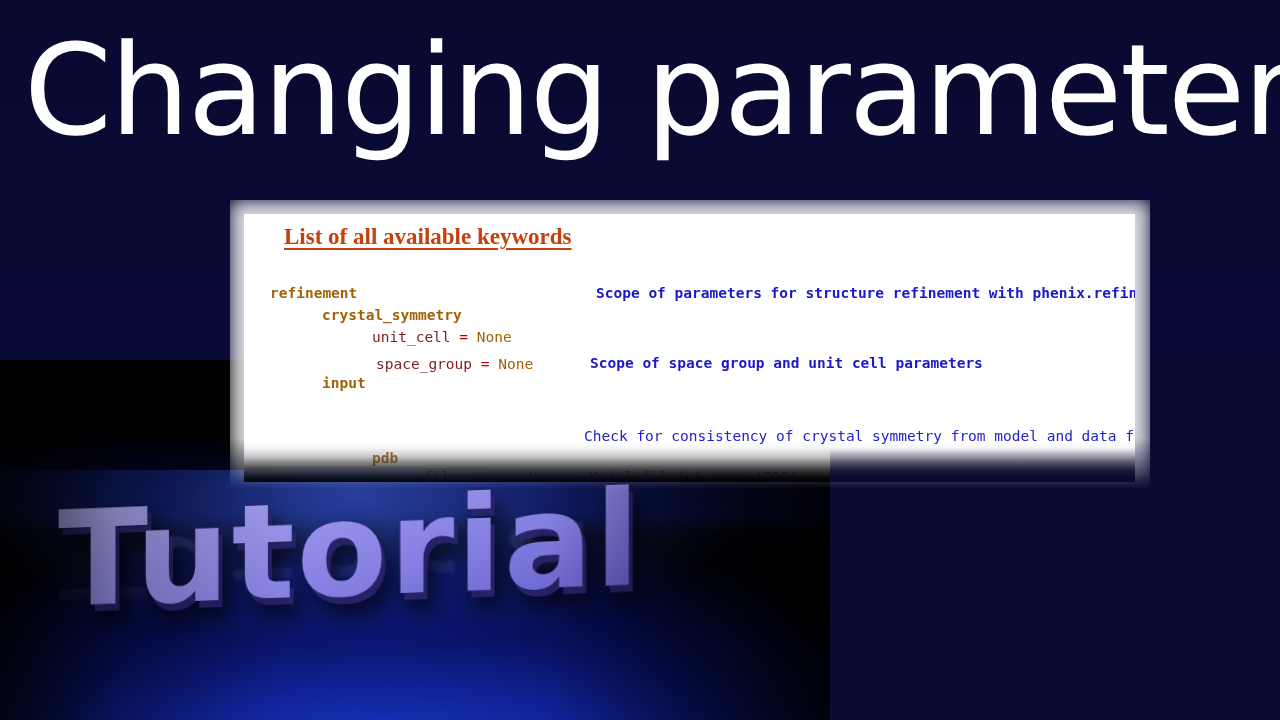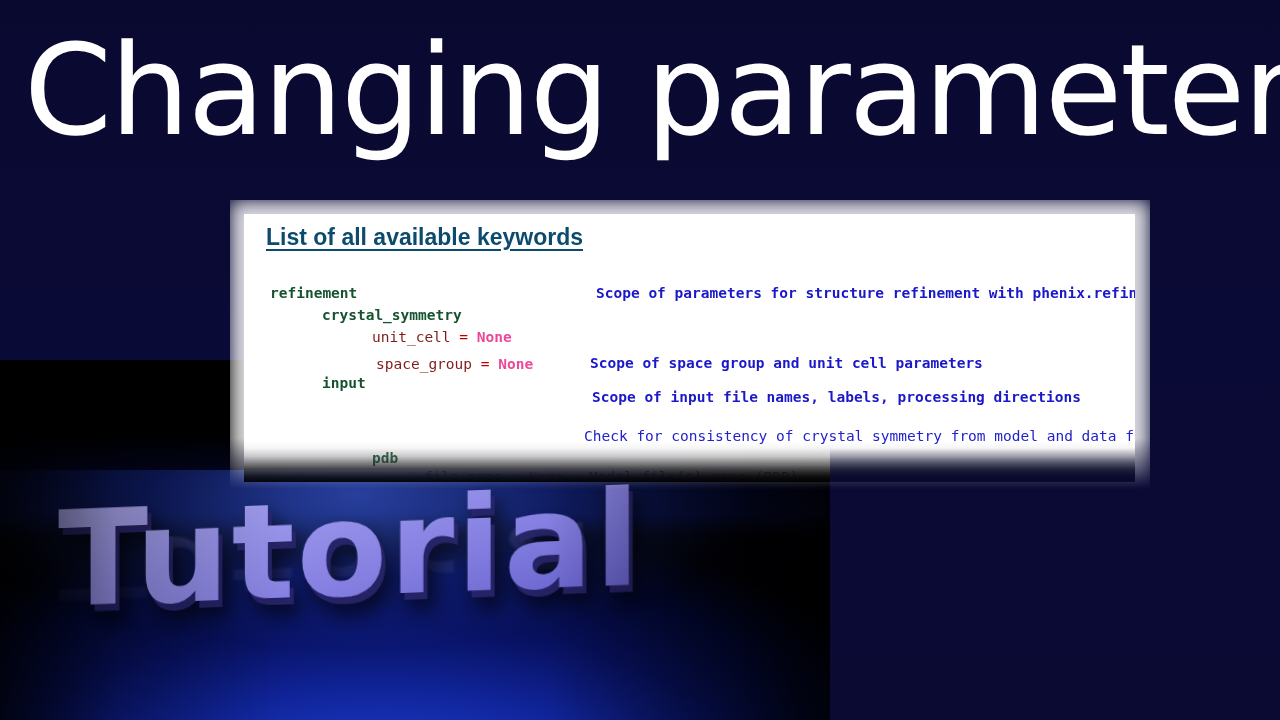--- a/index.html
+++ b/index.html
@@ -127,48 +127,48 @@
     top: 214px;
     width: 891px;
     height: 264px;
     background: #ffffff;
     overflow: hidden;
     -webkit-mask-image: linear-gradient(180deg, #000 0%, #000 86%, rgba(0,0,0,0.55) 95%, rgba(0,0,0,0) 100%);
     mask-image: linear-gradient(180deg, #000 0%, #000 86%, rgba(0,0,0,0.55) 95%, rgba(0,0,0,0) 100%);
   }
   .panel-heading {
     position: absolute;
-    left: 22px;
+    left: 40px;
     top: 10px;
-    font-family: Liberation Sans, sans-serif;
+    font-family: Liberation Serif, serif;
     font-size: 23px;
     font-weight: 700;
-    color: #0c4a6e;
+    color: #c2410c;
     text-decoration: underline;
     text-underline-offset: 4px;
     white-space: nowrap;
   }
   .kw-area {
     position: absolute;
     left: 0;
     top: 56px;
     width: 891px;
     height: 208px;
     font-family: "DejaVu Sans Mono", monospace;
     font-size: 14.5px;
     line-height: 1;
   }
   .kw-line {
     position: absolute;
     white-space: nowrap;
   }
-  .kw-name   { color: #14532d; font-weight: 700; }
+  .kw-name   { color: #a16207; font-weight: 700; }
   .kw-key    { color: #7f1d1d; font-weight: 400; }
   .kw-eq     { color: #c00000; font-weight: 400; }
-  .kw-val    { color: #ec4899; font-weight: 700; }
+  .kw-val    { color: #a16207; font-weight: 400; }
   .kw-desc   { color: #1a18c8; font-weight: 700; }
   .kw-desc-n { color: #2222cc; font-weight: 400; }
 
   
   .panel-fade {
     position: absolute;
     left: 244px;
     top: 448px;
     width: 891px;
     height: 34px;
@@ -207,21 +207,20 @@
   <div class="panel">
     <div class="panel-heading">List of all available keywords</div>
     <div class="kw-area" id="kw-area">
         <div class="kw-line" style="left: 26px; top: 16px;"><span class="kw-name">refinement</span></div>
         <div class="kw-line kw-desc" style="left: 352px; top: 16px;">Scope of parameters for structure refinement with phenix.refine</div>
         <div class="kw-line" style="left: 78px; top: 38px;"><span class="kw-name">crystal_symmetry</span></div>
         <div class="kw-line kw-desc" style="left: 346px; top: 38px; margin-top: 48px;">Scope of space group and unit cell parameters</div>
         <div class="kw-line" style="left: 128px; top: 60px;"><span class="kw-key">unit_cell</span><span class="kw-eq"> = </span><span class="kw-val">None</span></div>
         <div class="kw-line" style="left: 132px; top: 87px;"><span class="kw-key">space_group</span><span class="kw-eq"> = </span><span class="kw-val">None</span></div>
         <div class="kw-line" style="left: 78px; top: 106px; text-align: right;"><span class="kw-name">input</span></div>
-        <div class="kw-line kw-desc" style="left: 348px; top: 120px;">Scope of input file names, labels, processing directions</div>
         <div class="kw-line kw-desc-n" style="left: 340px; top: 159px;">Check for consistency of crystal symmetry from model and data files</div>
         <div class="kw-line" style="left: 128px; top: 181px;"><span class="kw-name">pdb</span></div>
         <div class="kw-line" style="left: 180px; top: 200px;"><span class="kw-key">file_name</span><span class="kw-eq"> = </span><span class="kw-val">None</span></div>
         <div class="kw-line kw-desc-n" style="left: 345px; top: 200px;">Model file(s) name (PDB)</div>
       </div>
   </div>
 
   <div class="panel-fade"></div>
   <div class="panel-fade-right"></div>
 

